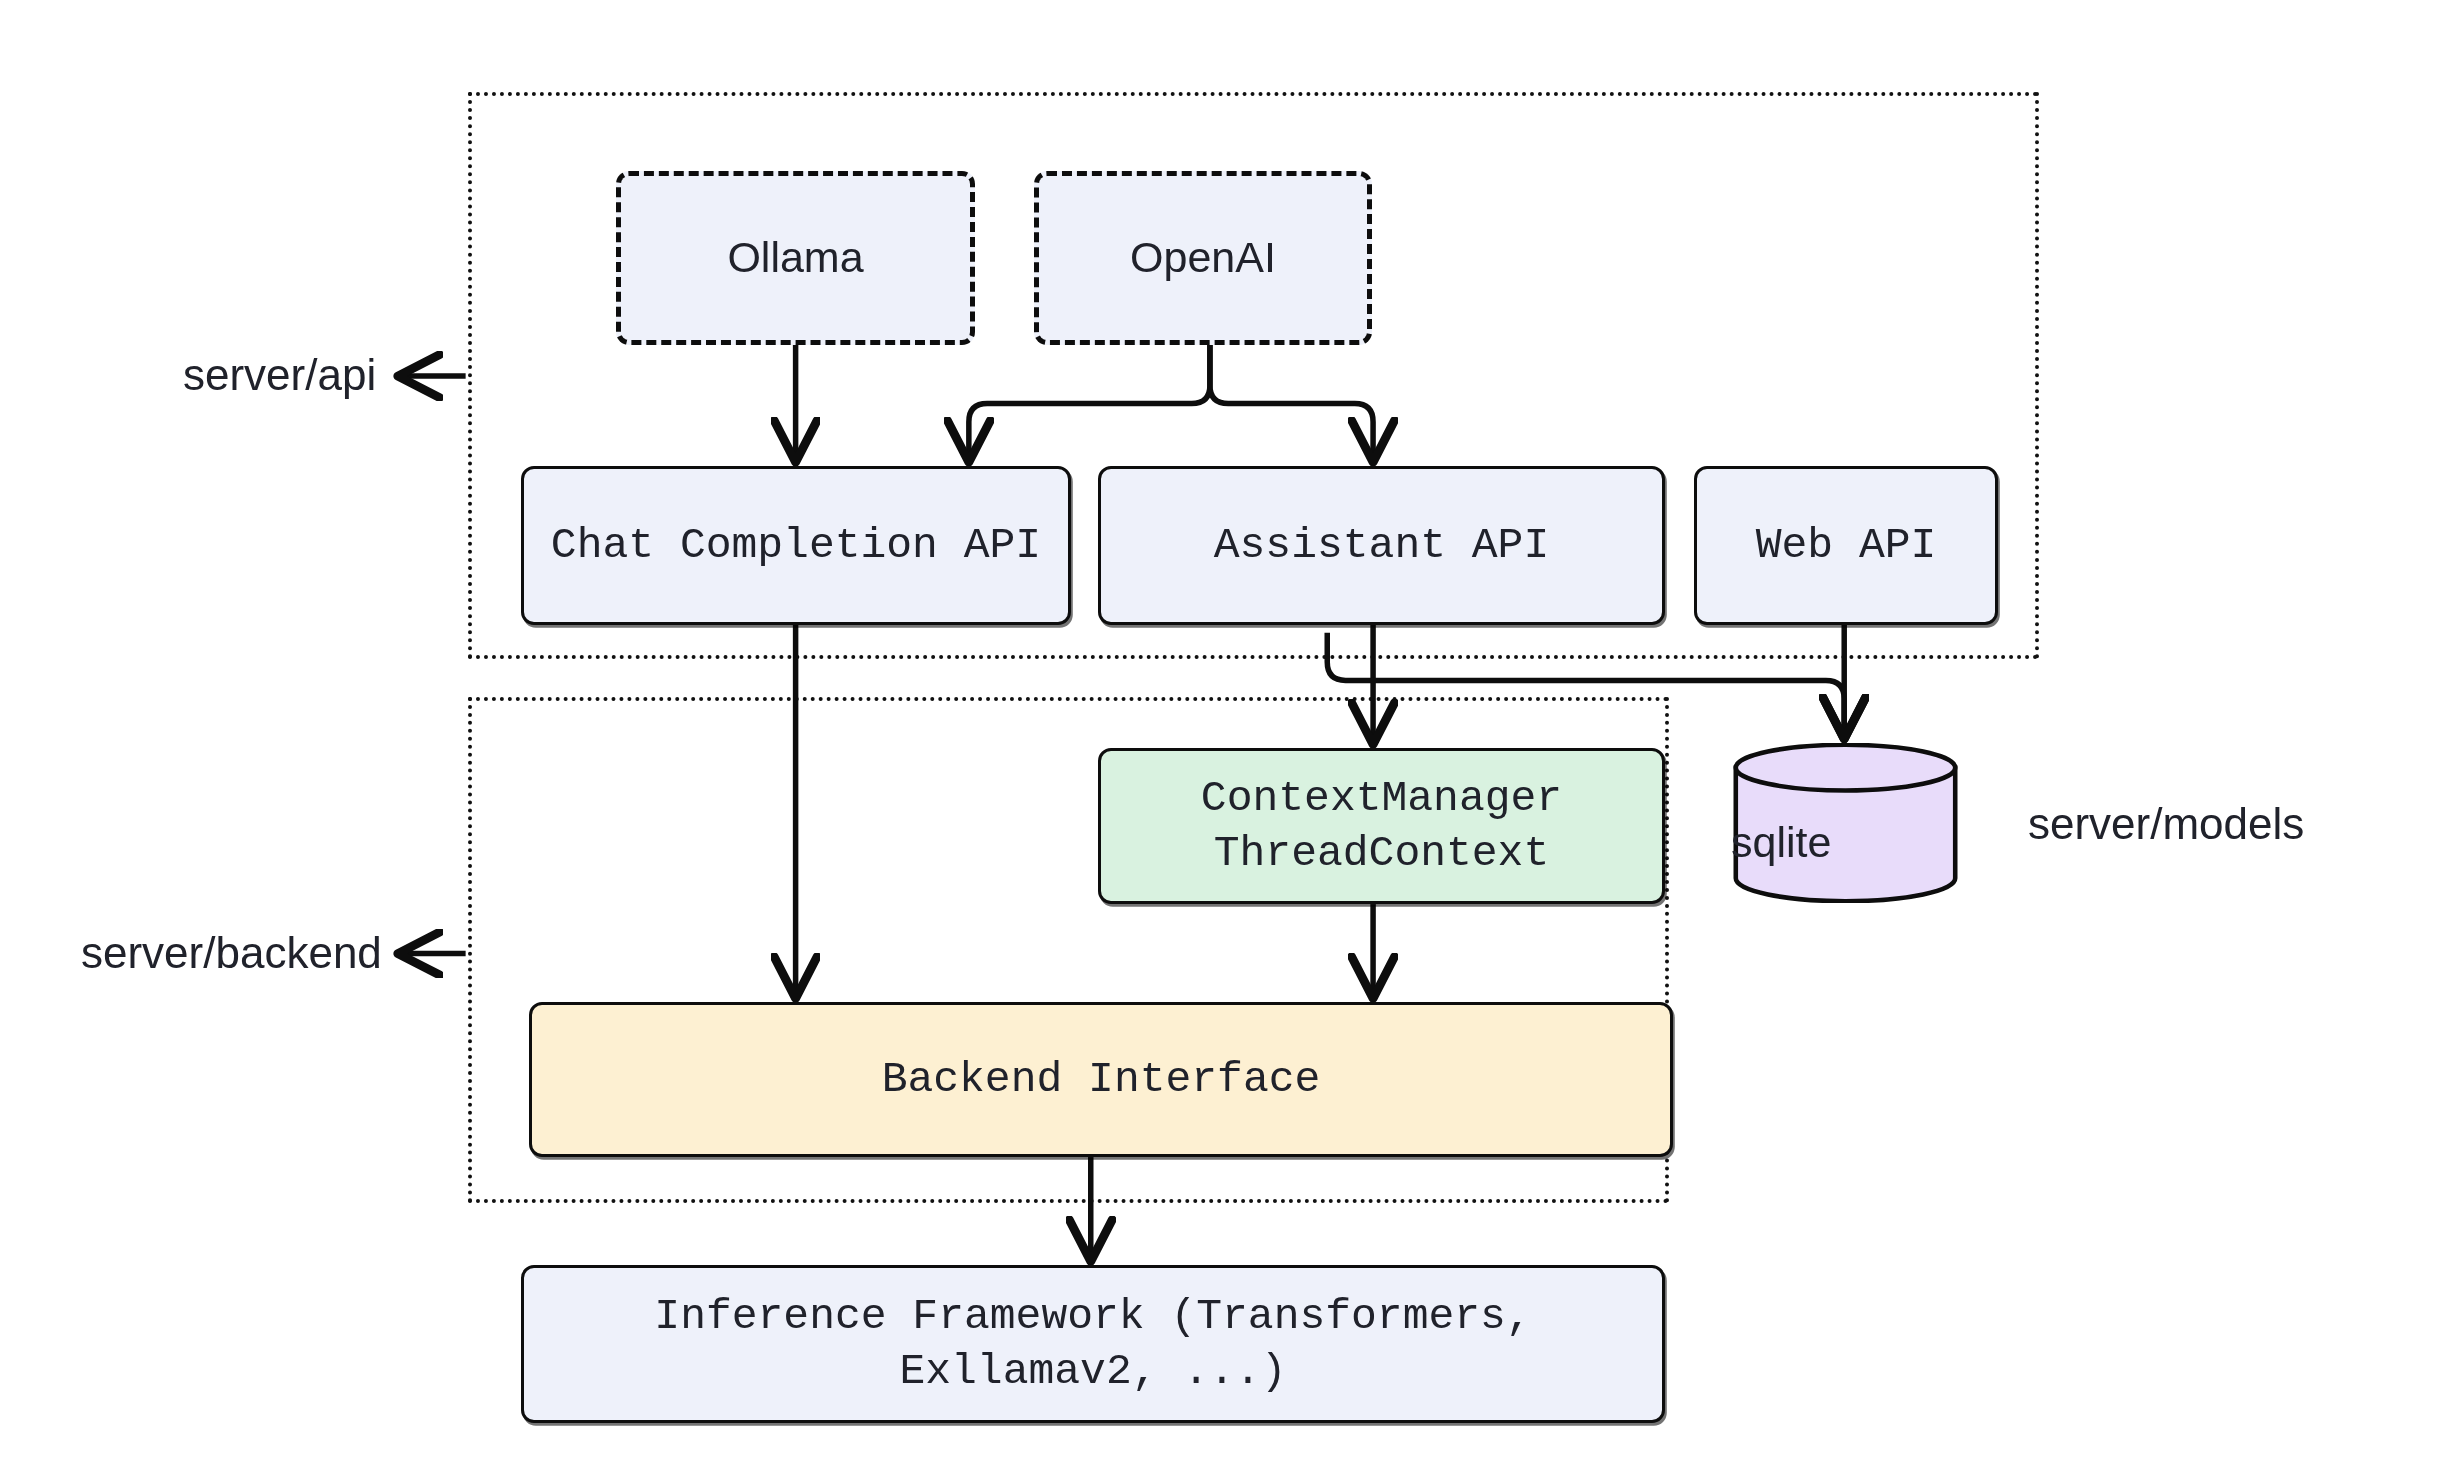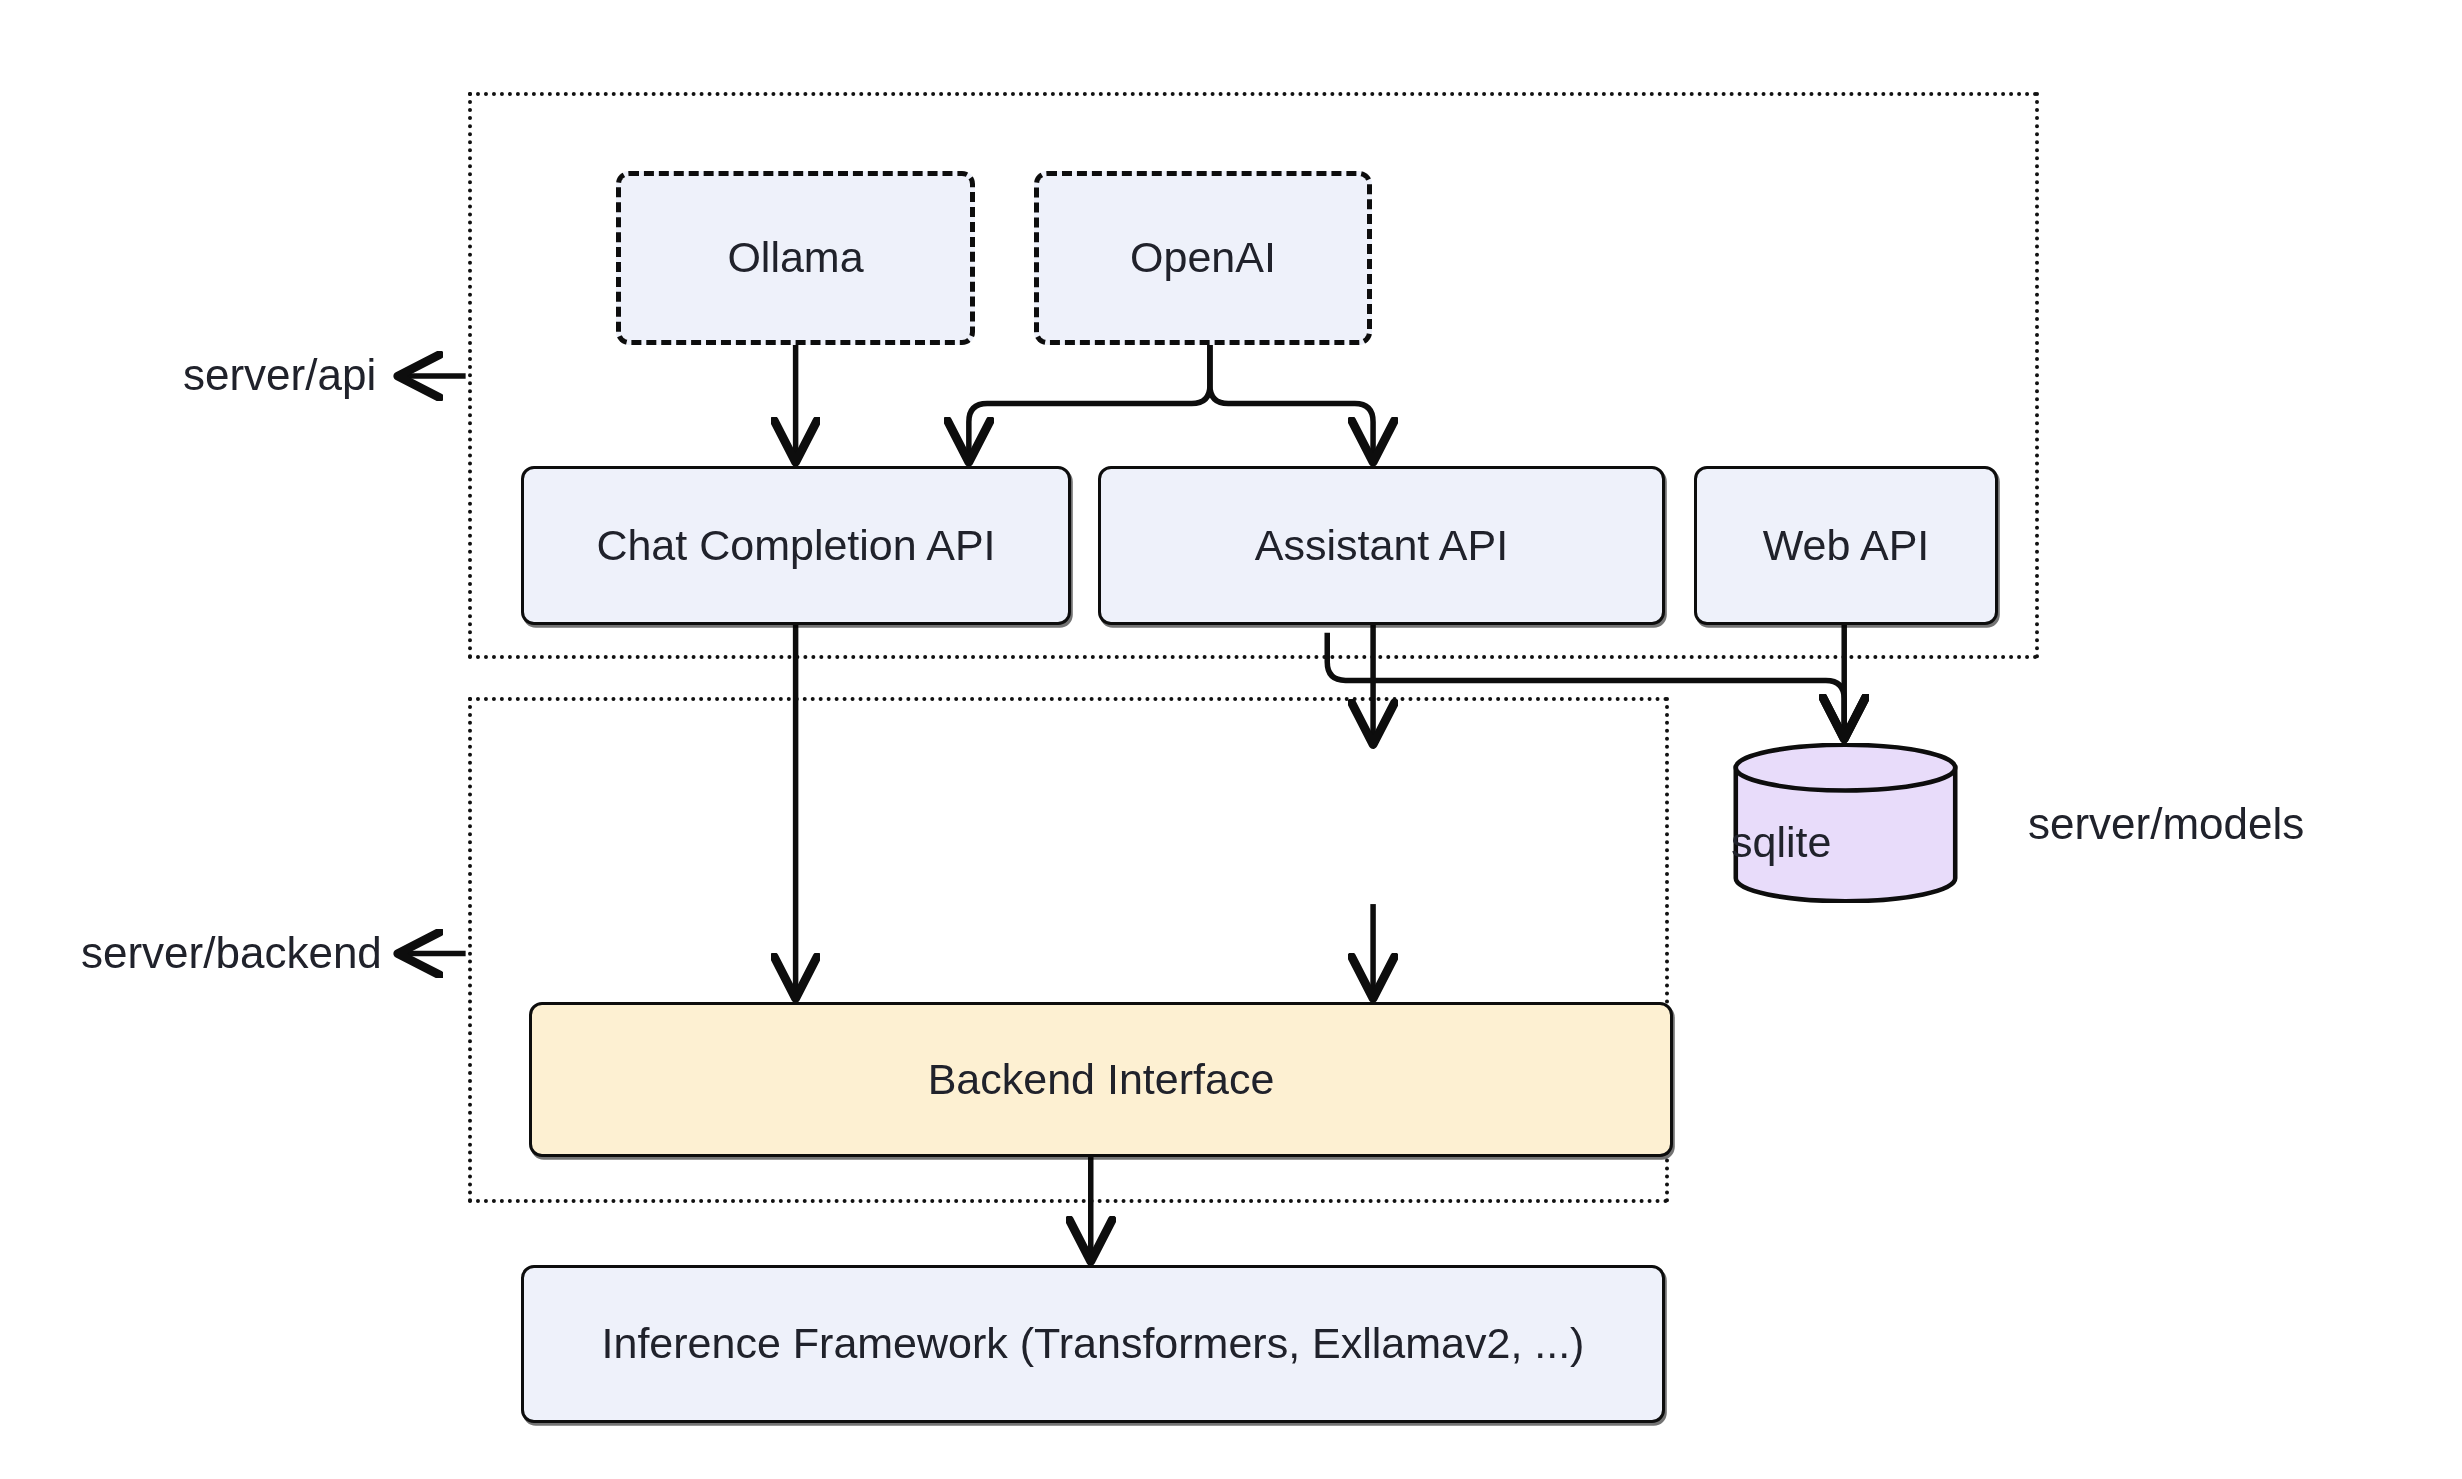--- a/index.html
+++ b/index.html
@@ -37,20 +37,21 @@
     color: #20222b;
     line-height: 1.28;
     white-space: pre-line;
   }
   .node-solid {
     border: 3.7px solid #0d0d0d;
     border-radius: 13px;
     background: #eef1fa;
     font-size: 43px;
     box-shadow: 1.8px 2.8px 0 rgba(0,0,0,0.55);
+    font-family: Liberation Mono, monospace;
   }
   .node-dashed {
     border: 5.5px dashed #0d0d0d;
     border-radius: 13px;
     background: #eef1fa;
     font-size: 43px;
   }
   .node-green { background: #d9f2e0; }
   .node-yellow { background: #fdf0d2; }
   .cluster {
@@ -122,20 +123,22 @@
   <div class="side-label" style="left:81px; top:928px;">server/backend</div>
   <div class="side-label" style="left:2028px; top:799px;">server/models</div>
 
   <div class="node node-dashed" style="left:616px; top:171px; width:359px; height:174px;">Ollama</div>
   <div class="node node-dashed" style="left:1034px; top:171px; width:338px; height:174px;">OpenAI</div>
 
   <div class="node node-solid" style="left:521px; top:466px; width:550px; height:159px;">Chat Completion API</div>
   <div class="node node-solid" style="left:1098px; top:466px; width:567px; height:159px;">Assistant API</div>
   <div class="node node-solid" style="left:1694px; top:466px; width:304px; height:159px;">Web API</div>
 
+  <div class="node node-solid node-green" style="left:1098px; top:748px; width:567px; height:156px;">ContextManager
+ThreadContext</div>
 
   <div class="cylinder" style="left:1731px; top:743px; width:229px; height:160px;">
     <svg width="229" height="160" viewBox="0 0 250 175" xmlns="http://www.w3.org/2000/svg">
       <path d="M5,27 L5,148 A120,25 0 0 0 245,148 L245,27 Z" fill="#e8dcfa" stroke="#0d0d0d" stroke-width="5"></path>
       <ellipse cx="125" cy="27" rx="120" ry="25" fill="#e8dcfa" stroke="#0d0d0d" stroke-width="5"></ellipse>
     </svg>
     <div class="cyl-label" style="top:75px; left:0;">sqlite</div>
   </div>
 
   <div class="node node-solid node-yellow" style="left:521px; top:1002px; width:1144px; height:155px;margin-left:8px;">Backend Interface</div>

